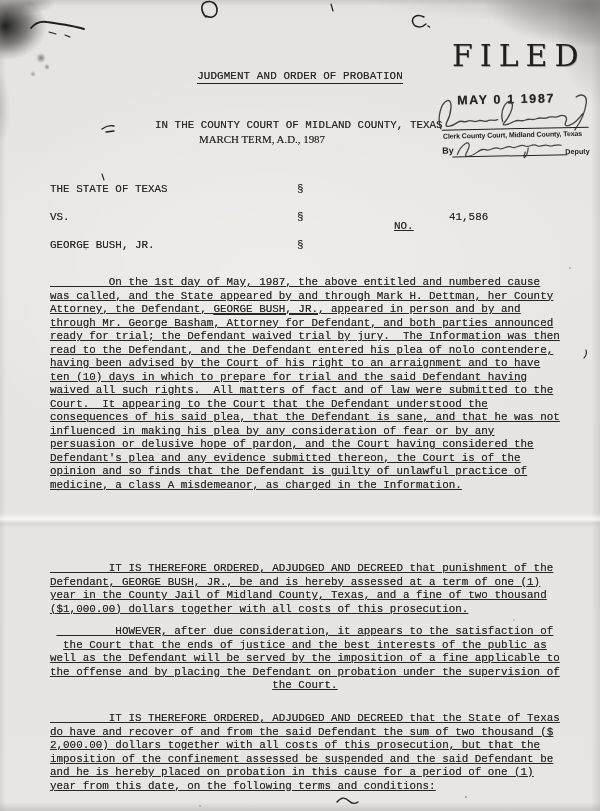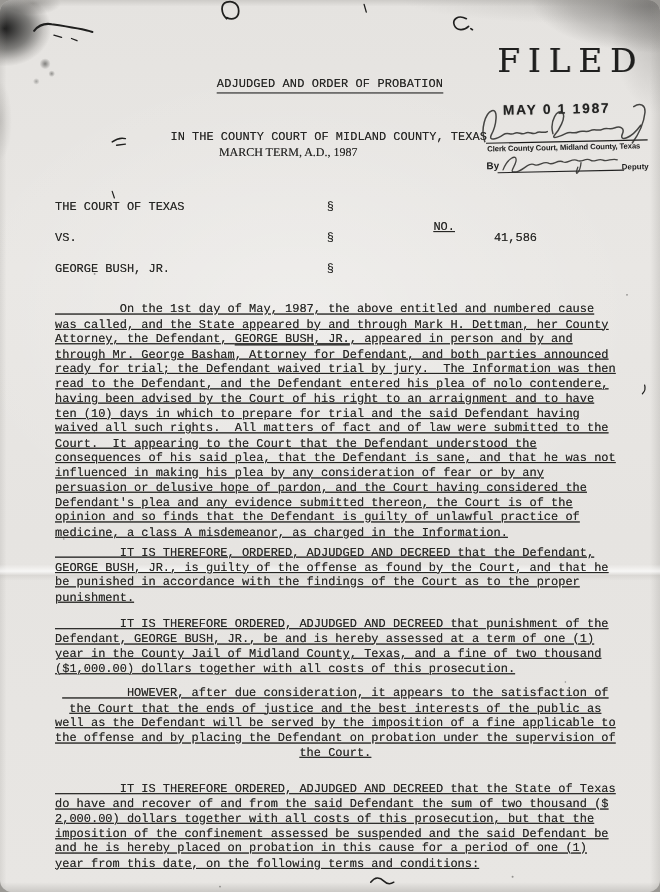--- a/index.html
+++ b/index.html
@@ -3,21 +3,20 @@
 <meta charset="utf-8">
 <style>
   html,body{margin:0;padding:0;background:#9a9894;}
   .page{
     position:relative;width:600px;height:811px;overflow:hidden;
     background:
       radial-gradient(ellipse 420px 300px at 45% 35%, rgba(255,255,255,0.28), transparent 75%),
       linear-gradient(180deg,#e5e3e0 0%,#e9e7e4 30%,#e6e4e1 60%,#e8e6e3 100%);
     font-family:"Liberation Mono","DejaVu Sans Mono",monospace;
     color:#262624;
-    border-radius:11px;
   }
   .tx{position:absolute;font-size:10.9px;line-height:13.5px;white-space:pre;
       text-shadow:0 0 0.5px rgba(30,30,28,0.55);}
   .para{position:absolute;left:50px;font-size:10.9px;line-height:13.5px;white-space:pre;
         text-shadow:0 0 0.5px rgba(30,30,28,0.55);text-decoration:underline;}
   .uname{text-decoration:underline;text-decoration-thickness:1px;text-underline-offset:2px;}
   .doc-title-wrap{position:absolute;left:0;top:66px;width:600px;text-align:center;}
   .doc-title{display:inline-block;font-size:10.9px;letter-spacing:0.1px;
              border-bottom:1.2px solid #222;padding-bottom:1px;
              text-shadow:0 0 0.5px rgba(30,30,28,0.6);}
@@ -76,21 +75,21 @@
   <div class="smudge-tr"></div>
   <div class="edge-top"></div>
   <div class="edge-bottom"></div>
   <div class="edge-right"></div>
   <div class="edge-left"></div>
   <div class="crease"></div>
 
   <div class="filed">FILED</div>
 
   <div class="doc-title-wrap">
-    <span class="doc-title">ADJUDGED AND ORDER OF PROBATION</span>
+    <span class="doc-title">JUDGMENT AND ORDER OF PROBATION</span>
   </div>
 
   <div class="tx" style="left:155px;top:119px;">IN THE COUNTY COURT OF MIDLAND COUNTY, TEXAS</div>
   <div class="tx" style="left:199px;top:133px;font-family:Liberation Serif, serif;">MARCH TERM, A.D., 1987</div>
 
   <div class="stamp">
     <div class="stamp-date">MAY 0 1 1987</div>
     <div class="rule1"></div>
     <div class="clerk-title">Clerk County Court, Midland County, Texas</div>
     <div class="by-label">By</div>
@@ -105,26 +104,26 @@
           C121,26 124,29 128,27 C133,25 138,27 135,33 C132,40 143,37 152,25
           M146,8 C152,4 157,7 156,14 C155,22 150,33 144,41"></path>
         <path stroke-width="1.2" d="M26,63 C30,53 39,48 38,55 C37,61 30,66 38,65
           C45,64 49,56 55,59 C59,61 63,55 68,58 C72,60 76,54 81,57
           C85,59 89,53 94,56 C98,58 101,53 106,56 C109,58 113,54 117,56
           C121,58 125,54 130,56 M97,58 C96,67 90,72 94,62"></path>
       </g>
     </svg>
   </div>
 
-  <div class="tx" style="left:50px;top:183px;">THE COURT OF TEXAS</div>
+  <div class="tx" style="left:50px;top:183px;">THE STATE OF TEXAS</div>
   <div class="tx" style="left:297px;top:183px;">§</div>
 
   <div class="tx" style="left:50px;top:211px;">VS.</div>
   <div class="tx" style="left:297px;top:211px;">§</div>
-  <div class="tx" style="left:394px;top:201px;text-decoration:underline;">NO.</div>
+  <div class="tx" style="left:394px;top:220px;text-decoration:underline;">NO.</div>
   <div class="tx" style="left:449px;top:211px;font-family:Liberation Mono, monospace;">41,586</div>
 
   <div class="tx" style="left:50px;top:239px;">GEORGE BUSH, JR.</div>
   <div class="tx" style="left:297px;top:239px;">§</div>
 
   <div class="para" style="top:276px;"><span>         On the 1st day of May, 1987, the above entitled and numbered cause
 was called, and the State appeared by and through Mark H. Dettman, her County
 Attorney, the Defendant, </span><span class="uname">GEORGE BUSH, JR.</span><span>, appeared in person and by and
 through Mr. George Basham, Attorney for Defendant, and both parties announced
 ready for trial; the Defendant waived trial by jury.  The Information was then
@@ -133,24 +132,20 @@
 ten (10) days in which to prepare for trial and the said Defendant having
 waived all such rights.  All matters of fact and of law were submitted to the
 Court.  It appearing to the Court that the Defendant understood the
 consequences of his said plea, that the Defendant is sane, and that he was not
 influenced in making his plea by any consideration of fear or by any
 persuasion or delusive hope of pardon, and the Court having considered the
 Defendant's plea and any evidence submitted thereon, the Court is of the
 opinion and so finds that the Defendant is guilty of unlawful practice of
 medicine, a class A misdemeanor, as charged in the Information.</span></div>
 
-  <div class="para" style="top:497px;">         IT IS THEREFORE, ORDERED, ADJUDGED AND DECREED that the Defendant,
-GEORGE BUSH, JR., is guilty of the offense as found by the Court, and that he
-be punished in accordance with the findings of the Court as to the proper
-punishment.</div>
   <div class="para" style="top:562px;">         IT IS THEREFORE ORDERED, ADJUDGED AND DECREED that punishment of the
 Defendant, GEORGE BUSH, JR., be and is hereby assessed at a term of one (1)
 year in the County Jail of Midland County, Texas, and a fine of two thousand
 ($1,000.00) dollars together with all costs of this prosecution.</div>
   <div class="para" style="top:625px;text-align:center;">         HOWEVER, after due consideration, it appears to the satisfaction of
 the Court that the ends of justice and the best interests of the public as
 well as the Defendant will be served by the imposition of a fine applicable to
 the offense and by placing the Defendant on probation under the supervision of
 the Court.</div>
   <div class="para" style="top:712px;">         IT IS THEREFORE ORDERED, ADJUDGED AND DECREED that the State of Texas

